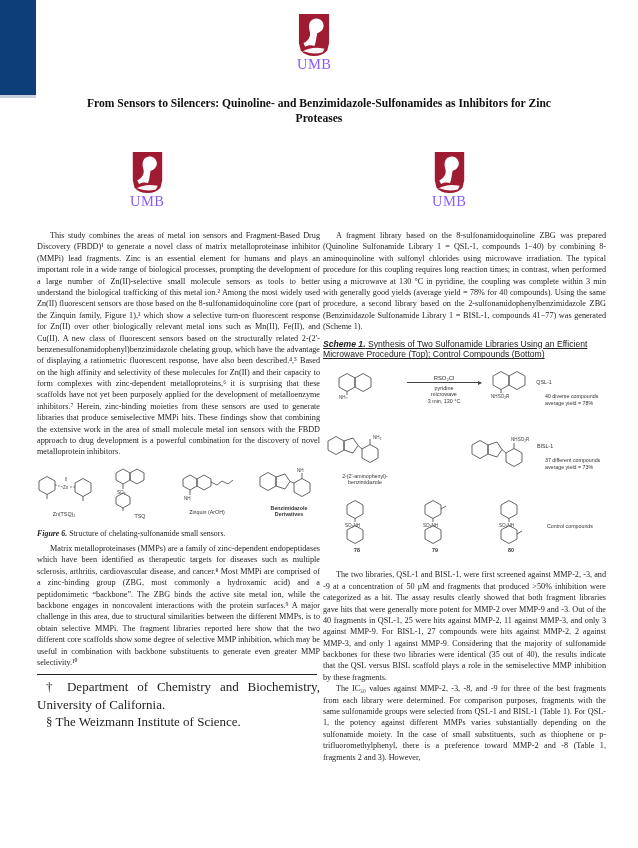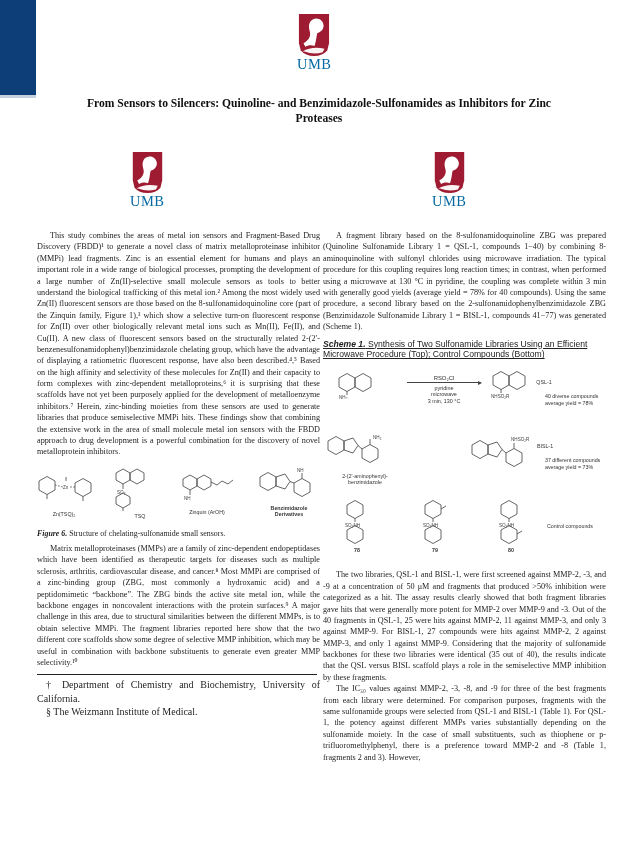--- a/index.html
+++ b/index.html
@@ -6,21 +6,21 @@
   body{
     width:638px;height:848px;position:relative;overflow:hidden;
     background:#ffffff;font-family:"Liberation Serif", serif;color:#1e1e1e;
   }
   .blue-bar{
     position:absolute;left:0;top:0;width:36px;height:95px;
     background:#0d3e78;border-bottom:3px solid #c7d0de;
   }
   .logo-block{position:absolute;display:flex;flex-direction:column;align-items:center;}
   .logo-block .umb-text{
-    font-family:"Liberation Serif", serif;color:#0369a1;
+    font-family:"Liberation Serif", serif;color:#8b5cf6;
     font-size:14.5px;letter-spacing:.5px;line-height:1;margin-top:1px;
   }
   .top-logo{left:297px;top:14px;}
   .aff-logo-left{left:130px;top:152px;}
   .aff-logo-right{left:432px;top:152px;}
   .page-title{
     position:absolute;top:96px;left:0;right:0;margin:0 auto;max-width:468px;
     text-align:center;font-family:Liberation Serif, serif;
     font-weight:bold;font-size:11.6px;line-height:1.32;color:#101010;
   }
@@ -45,21 +45,21 @@
   }
   .tiny-label.bold{font-weight:bold;}
   .fig-caption{font-size:7.9px;line-height:1.3;margin:1px 0 4px;text-align:justify;}
   .cap-label{font-weight:bold;font-style:italic;}
   .scheme-caption{
     font-family:"Liberation Sans", sans-serif;font-size:8.6px;line-height:1.27;
     color:#222;margin:6px 0 0;text-align:left;text-decoration:underline;
   }
   .scheme-caption .cap-label{font-family:"Liberation Sans", sans-serif;}
   .fn-rule{border-top:1.2px solid #222;width:99%;margin:6px 0 3px;}
-  .footnote{margin:0;font-size:10px;line-height:1.33;text-align:justify;text-indent:9px;}
+  .footnote{margin:0;font-size:13px;line-height:1.33;text-align:justify;text-indent:9px;}
   .arrow{position:absolute;}
   .arrow .shaft{border-top:1px solid #444;position:relative;}
   .arrow .shaft:after{
     content:"";position:absolute;right:-1px;top:-2.5px;
     border-left:4px solid #444;border-top:2px solid transparent;border-bottom:2px solid transparent;
   }
   .arrow .above{font-family:"Liberation Sans", sans-serif;font-size:5.9px;text-align:center;margin-bottom:1px;color:#333;}
   .arrow .below{font-family:"Liberation Sans", sans-serif;font-size:5.4px;line-height:1.18;text-align:center;margin-top:1.5px;color:#333;}
 </style>
 </head>
@@ -147,21 +147,21 @@
 
       <div class="fig-caption">
         <span class="cap-label">Figure 6.</span>
         <span>Structure of chelating-sulfonamide small sensors.</span>
       </div>
 
       <p class="body-p">Matrix metalloproteinases (MMPs) are a family of zinc-dependent endopeptidases which have been identified as therapeutic targets for diseases such as multiple sclerosis, arthritis, cardiovascular disease, and cancer.⁸ Most MMPi are comprised of a zinc-binding group (ZBG, most commonly a hydroxamic acid) and a peptidomimetic “backbone”. The ZBG binds the active site metal ion, while the backbone engages in noncovalent interactions with the protein surfaces.⁹ A major challenge in this area, due to structural similarities between the different MMPs, is to obtain selective MMPi. The fragment libraries reported here show that the two different core scaffolds show some degree of selective MMP inhibition, which may be useful in combination with backbone substituents to generate even greater MMP selectivity.¹⁰</p>
 
       <div class="fn-rule"></div>
       <p class="footnote">† Department of Chemistry and Biochemistry, University of California.</p>
-      <p class="footnote">§ The Weizmann Institute of Medical.</p>
+      <p class="footnote">§ The Weizmann Institute of Science.</p>
     </div>
 
     <div class="col">
       <p class="body-p">A fragment library based on the 8-sulfonamidoquinoline ZBG was prepared (Quinoline Sulfonamide Library 1 = QSL-1, compounds 1−40) by combining 8-aminoquinoline with sulfonyl chlorides using microwave irradiation. The typical procedure for this coupling requires long reaction times; in contrast, when performed using a microwave at 130 °C in pyridine, the coupling was complete within 3 min with generally good yields (average yield = 78% for 40 compounds). Using the same procedure, a second library based on the 2-sulfonamidophenylbenzimidazole ZBG (Benzimidazole Sulfonamide Library 1 = BISL-1, compounds 41−77) was generated (Scheme 1).</p>
 
       <div class="scheme-caption">
         <span class="cap-label">Scheme 1.</span>
         <span>Synthesis of Two Sulfonamide Libraries Using an Efficient Microwave Procedure (Top); Control Compounds (Bottom)</span>
       </div>
 

